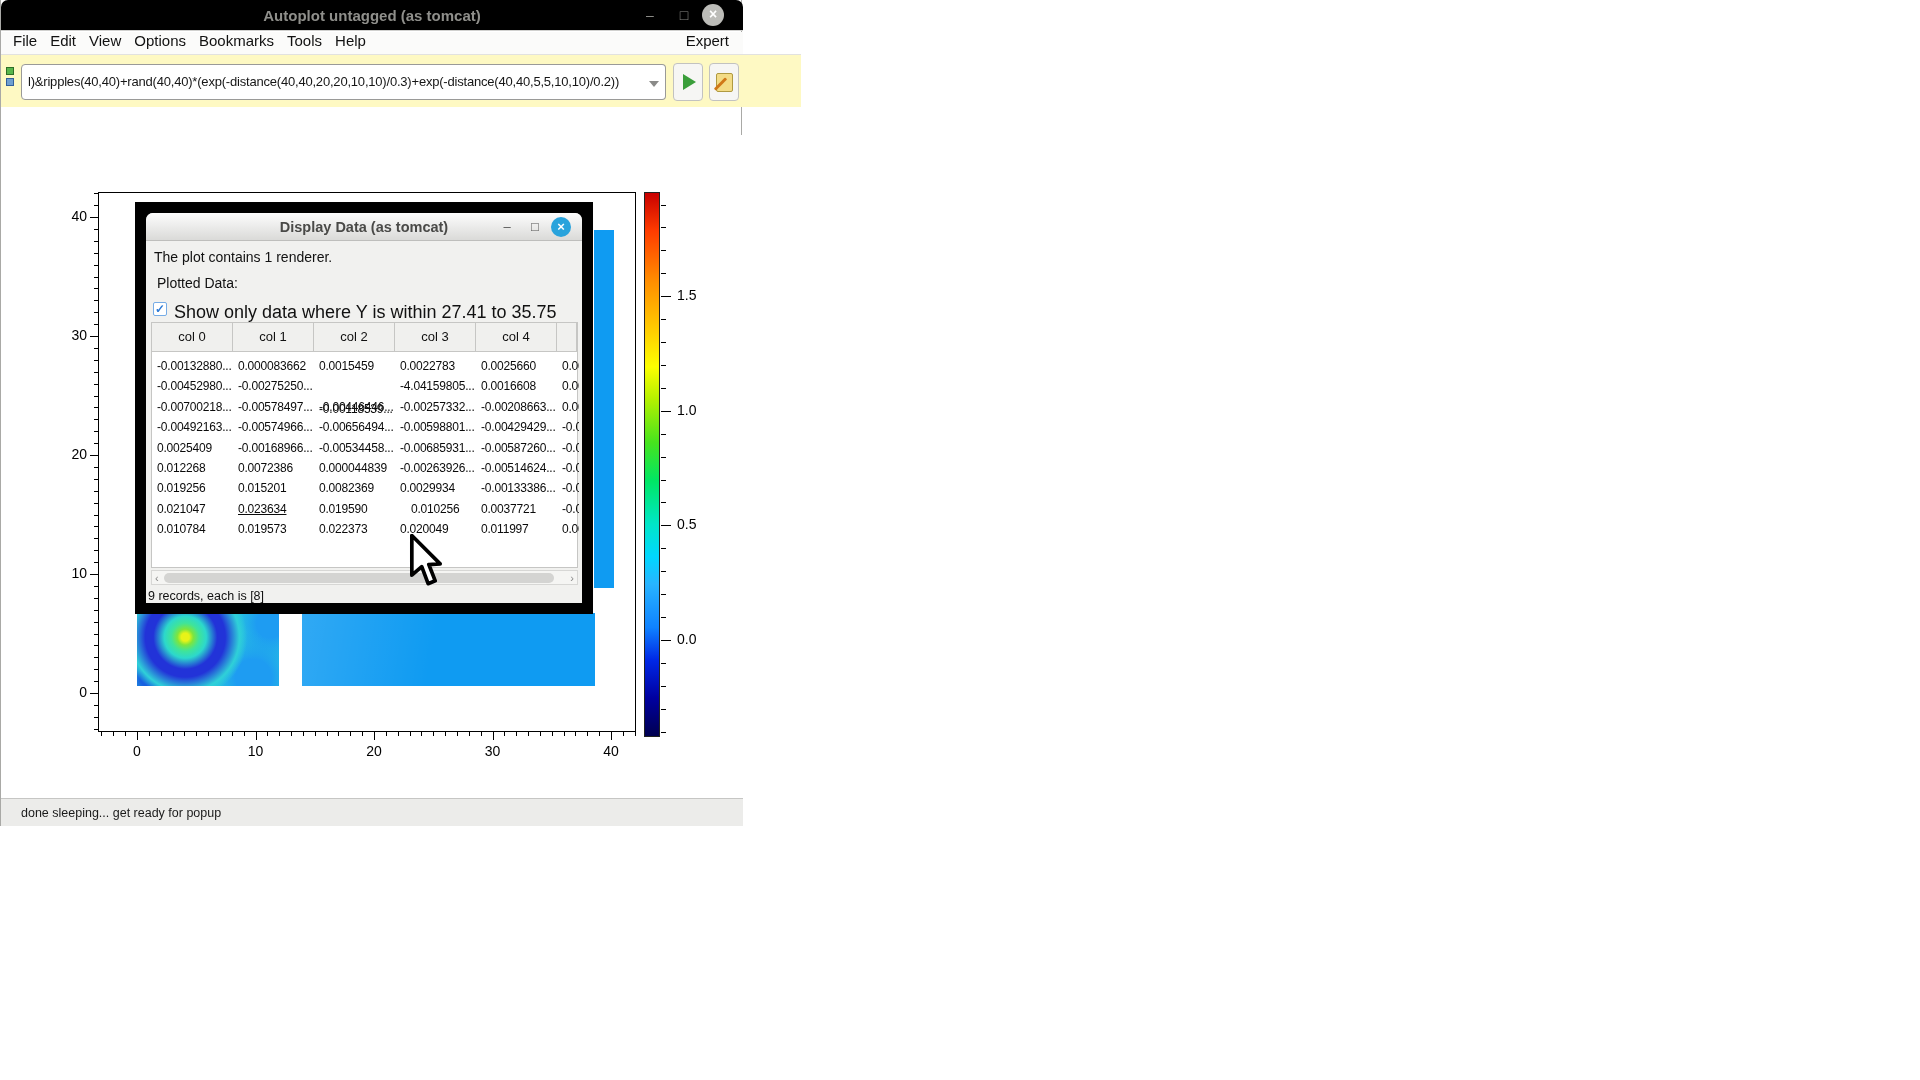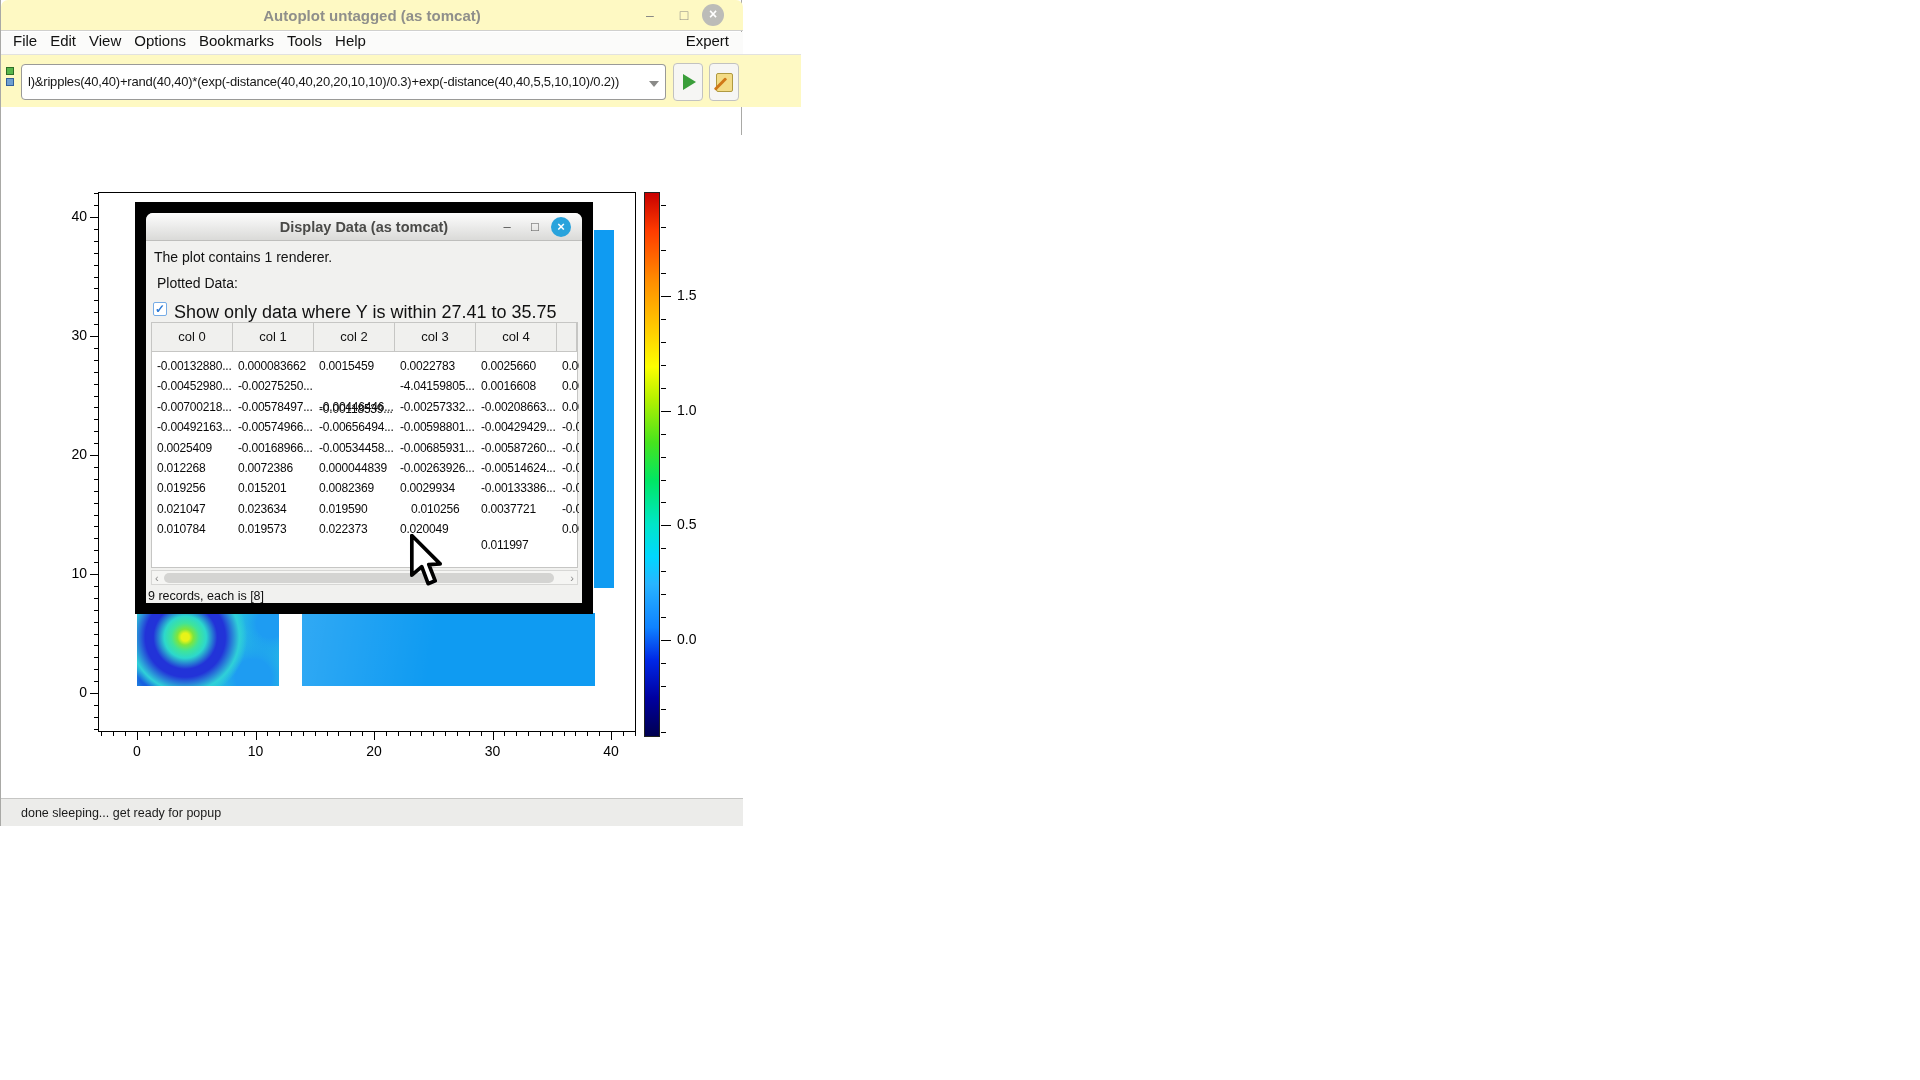--- a/index.html
+++ b/index.html
@@ -1,21 +1,21 @@
 <!DOCTYPE html>
 <html><head>
 <meta charset="utf-8">
 <style>
   * { margin:0; padding:0; box-sizing:border-box; }
   html,body { width:1920px; height:1080px; background:#fff; font-family:"Liberation Sans",sans-serif; overflow:hidden; }
   #app { position:absolute; left:0; top:0; width:742px; height:826px; background:#fff; border:1px solid #a9a9a6; border-top:none; }
   .abs { position:absolute; }
 
   
-  #titlebar { left:0; top:0; width:742px; height:31px; background:#fef9c3; border-bottom:1px solid #d0d0ce; border-radius:7px 7px 0 0; }
+  #titlebar { left:0; top:0; width:742px; height:31px; background:#000000; border-bottom:1px solid #d0d0ce; border-radius:7px 7px 0 0; }
   #title { width:100%; text-align:center; top:7px; font-size:15px; font-weight:bold; color:#8f8f8b; }
   .winbtn { top:6px; width:18px; height:18px; color:#8a8a86; font-size:14px; text-align:center; line-height:18px; }
   #btn-close-app { top:4px; left:701px; width:22px; height:22px; background:#bcbcb8; border-radius:50%; color:#fff; font-size:14px; line-height:21px; text-align:center; font-weight:bold; }
 
   
   #menubar { left:0; top:32px; width:742px; height:22px; background:#fbfbfa; }
   .menu-item { display:inline-block; margin-left:13px; font-size:15px; color:#111; cursor:default; }
   .menu-item:first-child { margin-left:12px; }
   #expert { top:0; right:14px; font-size:15px; color:#111; }
 
@@ -343,32 +343,32 @@
           <div class="tr" style="top: 155.4px;">
             <div class="td" style="left: 0px; width: 83px;">0.019256</div>
             <div class="td" style="left: 81px; width: 83px;">0.015201</div>
             <div class="td" style="left: 162px; width: 83px;">0.0082369</div>
             <div class="td" style="left: 243px; width: 83px;">0.0029934</div>
             <div class="td" style="left: 324px; width: 83px;">-0.00133386...</div>
             <div class="td" style="left: 405px; width: 22px;">-0.0</div>
           </div>
           <div class="tr" style="top: 175.8px;">
             <div class="td" style="left: 0px; width: 83px;">0.021047</div>
-            <div class="td" style="left: 81px; width: 83px;">0.023634</div>
+            <div class="td" style="left: 81px; width: 83px; text-decoration: underline;">0.023634</div>
             <div class="td" style="left: 162px; width: 83px;">0.019590</div>
             <div class="td" style="left: 254px; width: 83px;">0.010256</div>
             <div class="td" style="left: 324px; width: 83px;">0.0037721</div>
             <div class="td" style="left: 405px; width: 22px;">-0.0</div>
           </div>
           <div class="tr" style="top: 196.2px;">
             <div class="td" style="left: 0px; width: 83px;">0.010784</div>
             <div class="td" style="left: 81px; width: 83px;">0.019573</div>
             <div class="td" style="left: 162px; width: 83px;">0.022373</div>
             <div class="td" style="left: 243px; width: 83px;">0.020049</div>
-            <div class="td" style="left: 324px; width: 83px; margin-top: 16px;">0.011997</div>
+            <div class="td" style="left: 324px; width: 83px;">0.011997</div>
             <div class="td" style="left: 405px; width: 22px;">0.00</div>
           </div>
         </div>
     </div>
     <div id="hscroll" class="abs">
       <span class="scr-arrow" style="left:3px;">‹</span>
       <span class="scr-arrow" style="right:3px;">›</span>
       <span id="hthumb"></span>
     </div>
     <div id="dlg-status" class="abs">9 records, each is [8]</div>

